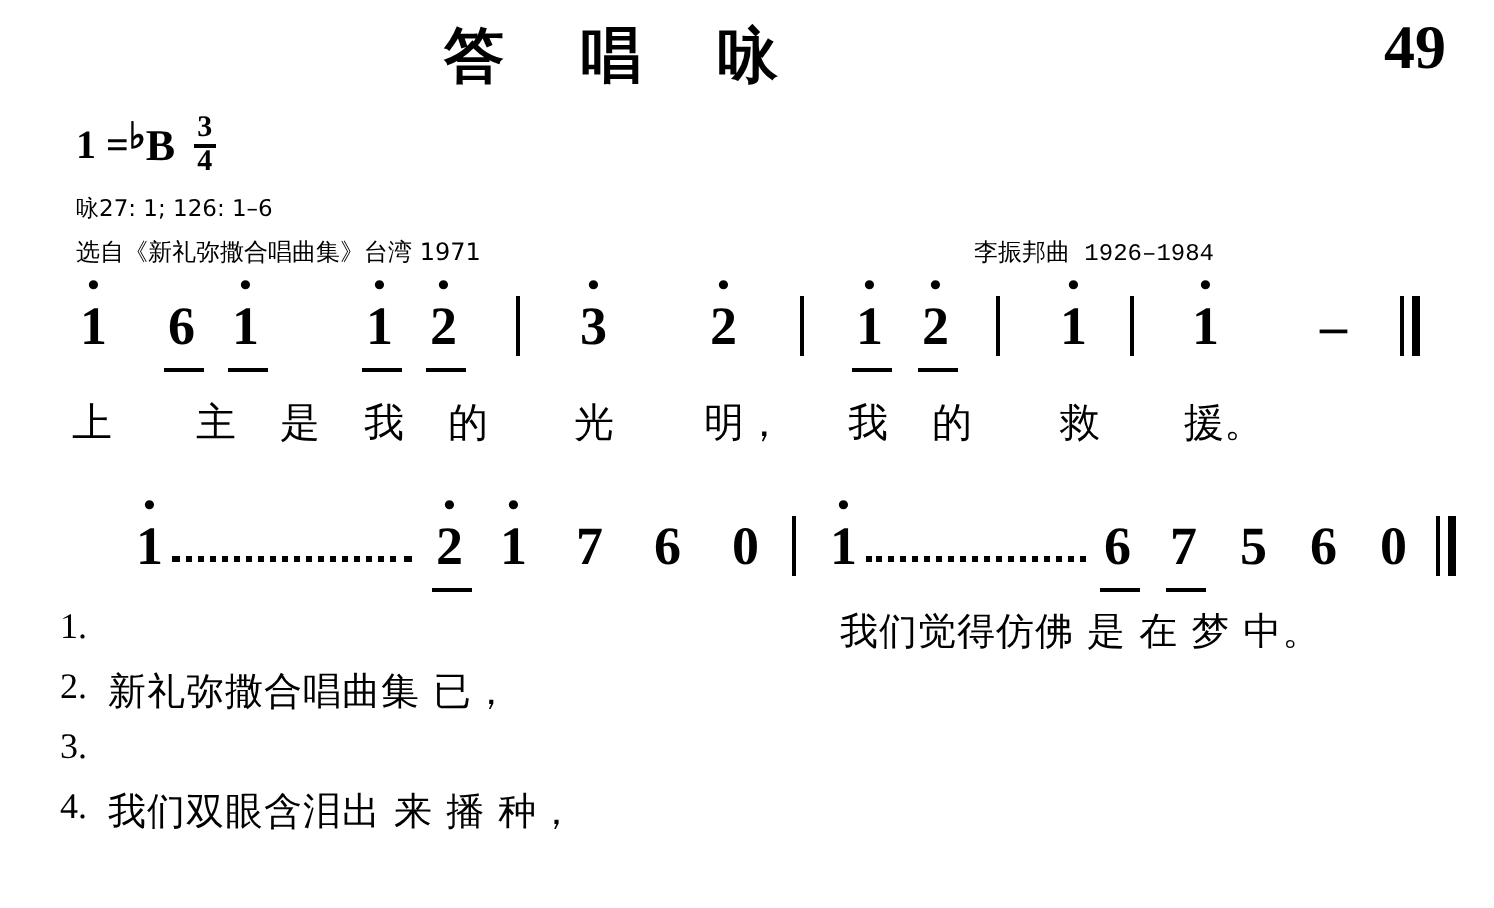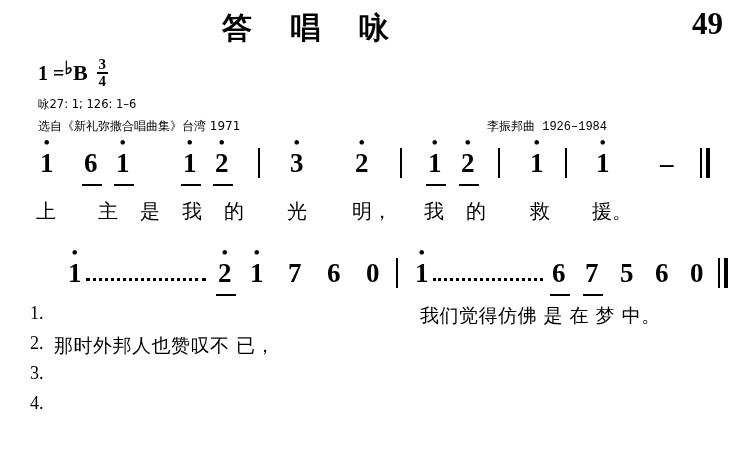--- a/index.html
+++ b/index.html
@@ -315,23 +315,24 @@
       </div>
     </div>
 
   <div class="verses">
       <div class="verse">
         <span class="vnum">1.</span>
         <span class="part-b">我们觉得仿佛 是 在 梦 中。</span>
       </div>
       <div class="verse">
         <span class="vnum">2.</span>
-        <span class="part-a">那时外邦人也赞叹不 已，</span>
+        <span class="part-a">新礼弥撒合唱曲集 已，</span>
       </div>
       <div class="verse">
         <span class="vnum">3.</span>
       </div>
       <div class="verse">
         <span class="vnum">4.</span>
+        <span class="part-a">我们双眼含泪出 来 播 种，</span>
       </div>
     </div>
 
 </div>
 
 </body></html>

